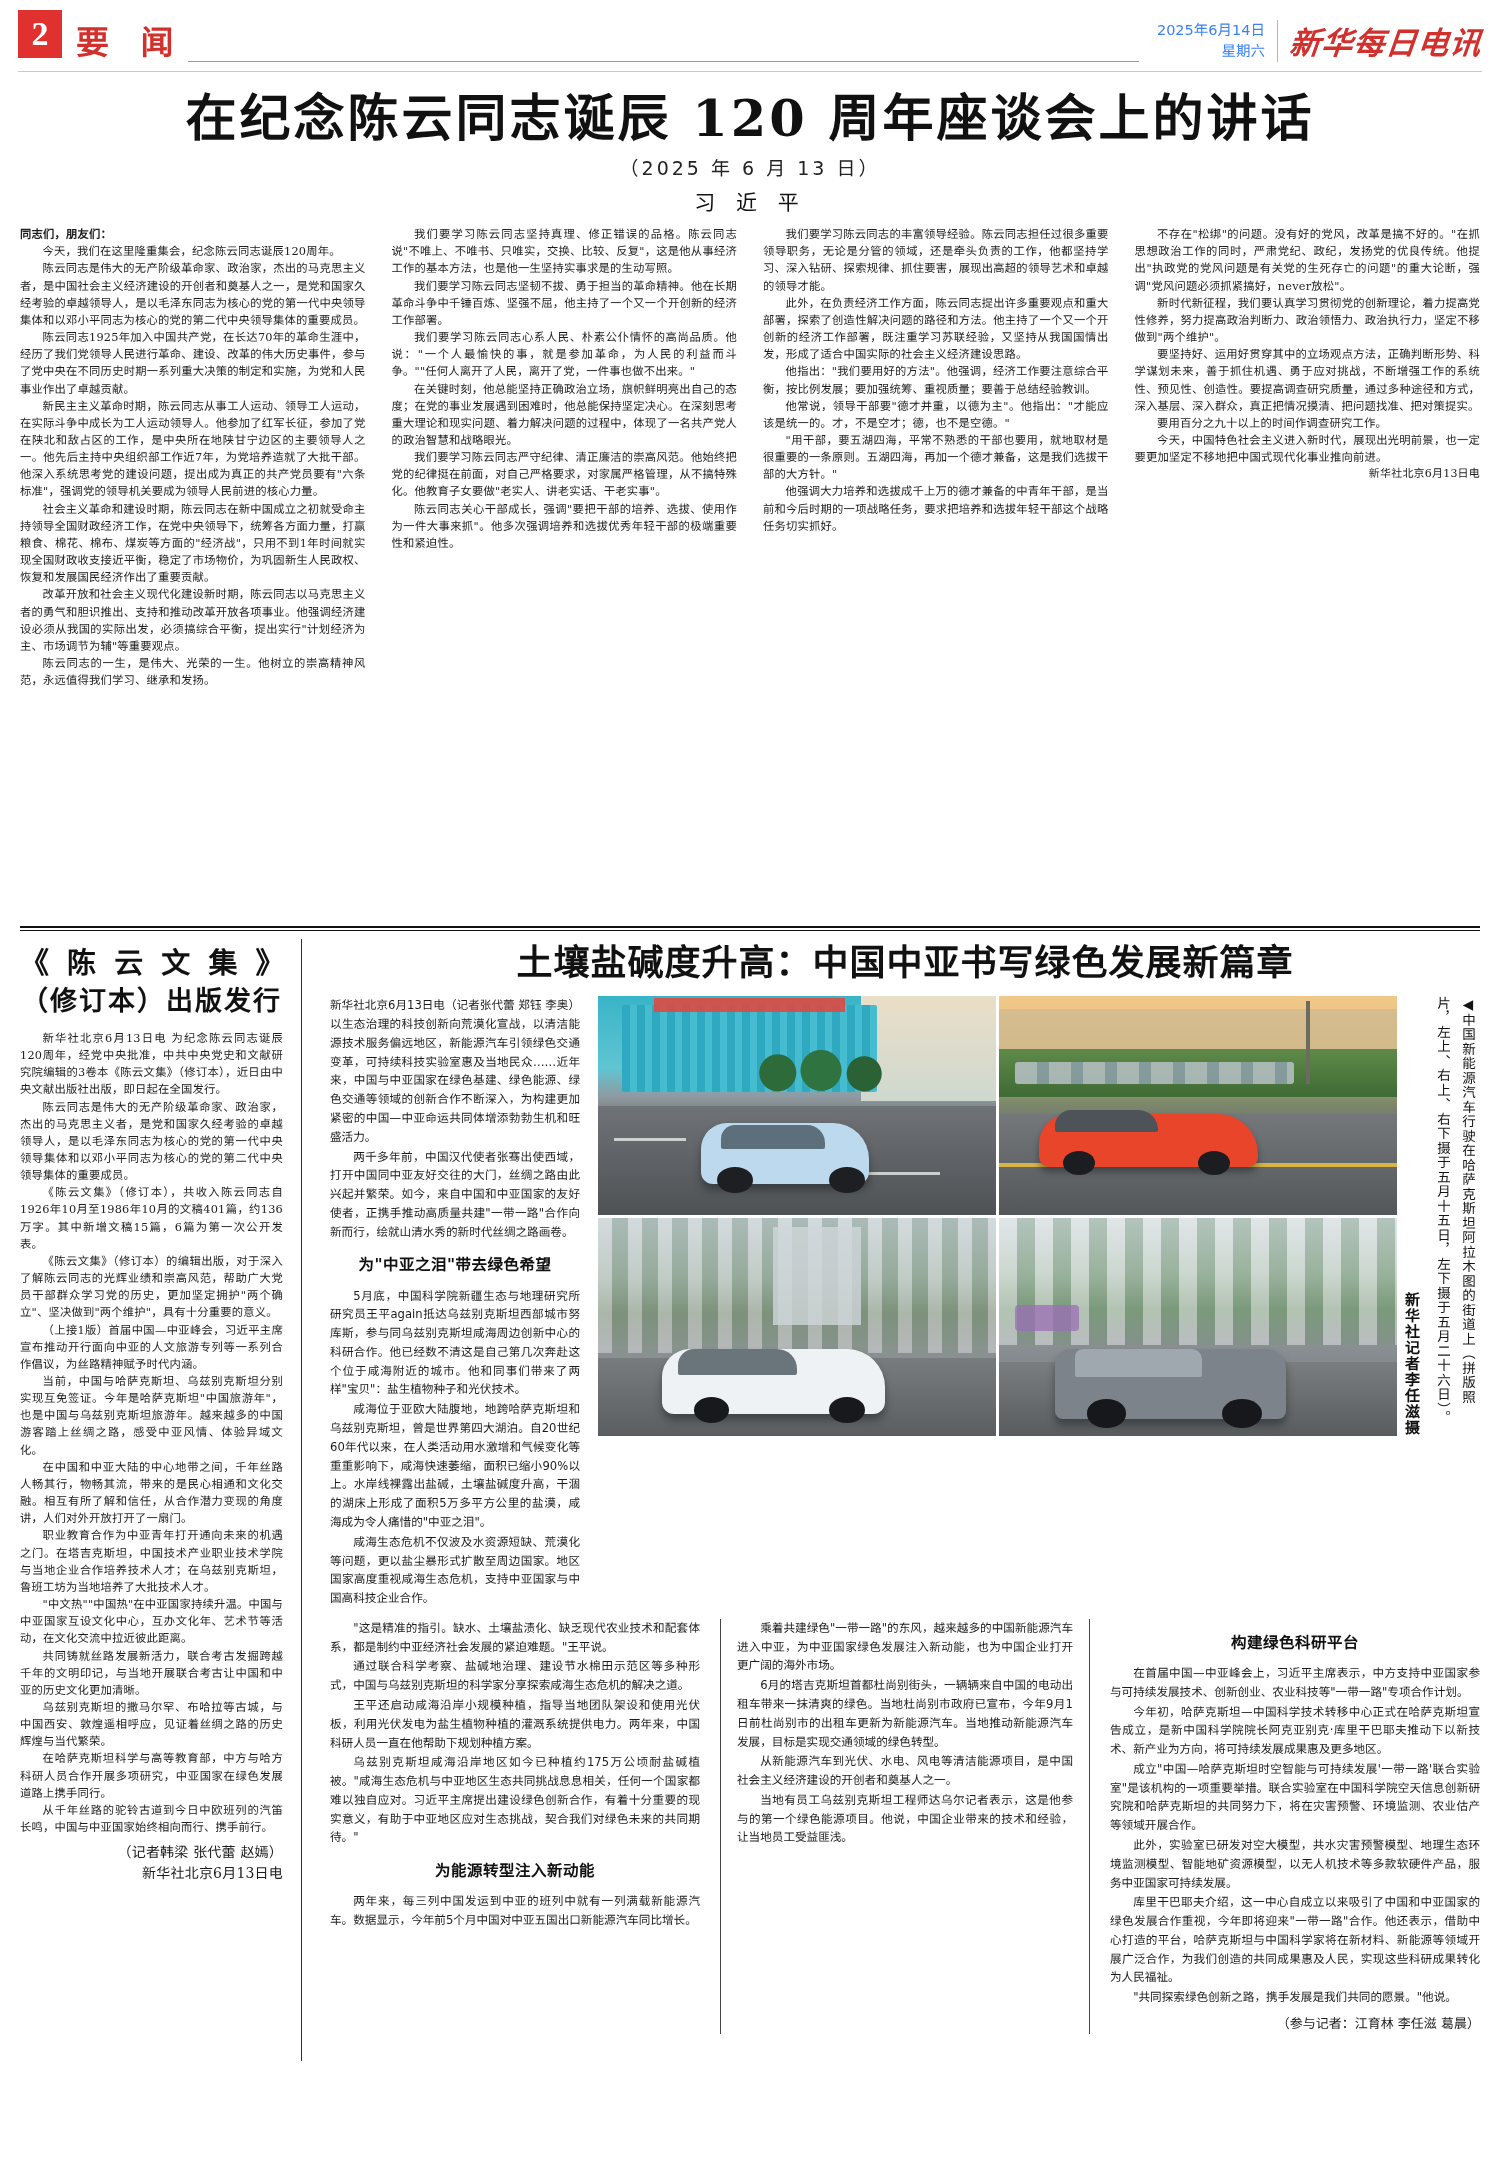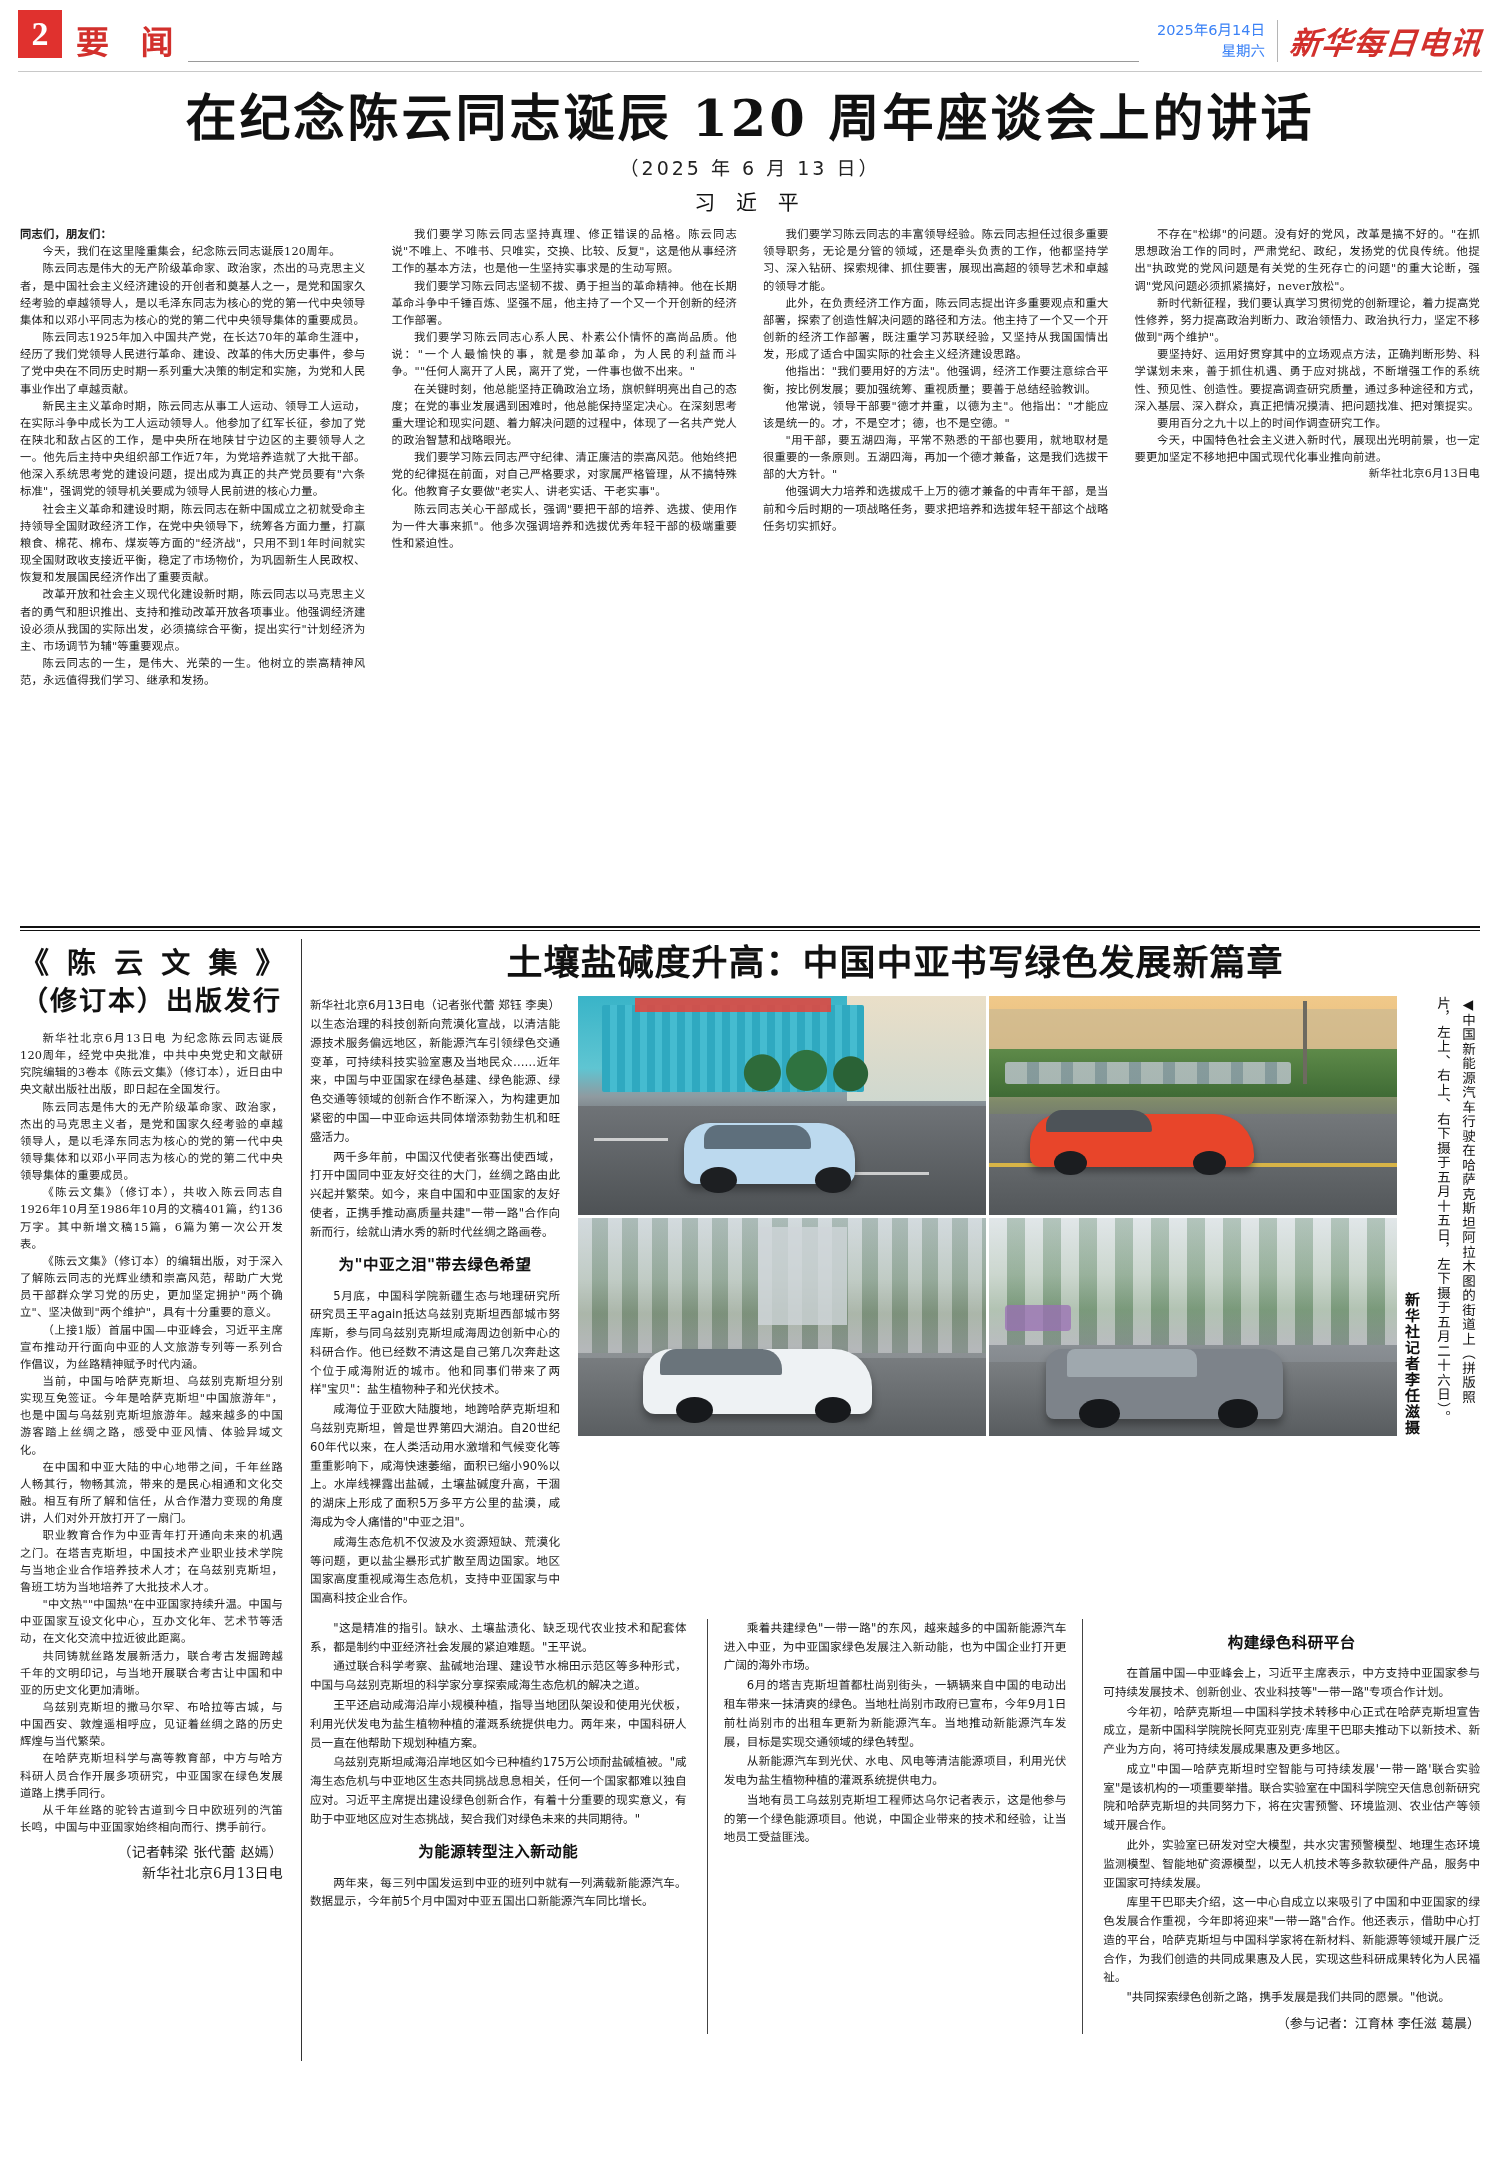--- a/index.html
+++ b/index.html
@@ -62,21 +62,21 @@
   .kai p{margin:0;text-indent:2em;}
   .kai p.lead{text-indent:0;font-weight:bold;}
   .sig{text-align:right;margin-top:4px;font-size:11px;}
 
   
   .band{height:2px;background:#111;margin:10px 20px 0;}
   .band-thin{height:1px;background:#111;margin:2px 20px 0;}
 
   
   .lower{
-    display:grid;grid-template-columns:282px 1fr;gap:0 8px;
+    display:grid;grid-template-columns:282px 1fr;gap:0 28px;
     padding:8px 20px 0;box-sizing:border-box;height:1130px;
   }
 
   
   .book-head{
     text-align:center;font-weight:bold;font-family:"DejaVu Serif","Liberation Serif",serif;
     font-size:29px;letter-spacing:4px;line-height:1.3;color:#111;margin:6px 0 2px;
   }
   .book-head .l2{font-size:27px;letter-spacing:2px;display:block;}
   .lf-body{margin-top:12px;}
@@ -344,21 +344,21 @@
           <p>"这是精准的指引。缺水、土壤盐渍化、缺乏现代农业技术和配套体系，都是制约中亚经济社会发展的紧迫难题。"王平说。</p>
           <p>通过联合科学考察、盐碱地治理、建设节水棉田示范区等多种形式，中国与乌兹别克斯坦的科学家分享探索咸海生态危机的解决之道。</p>
           <p>王平还启动咸海沿岸小规模种植，指导当地团队架设和使用光伏板，利用光伏发电为盐生植物种植的灌溉系统提供电力。两年来，中国科研人员一直在他帮助下规划种植方案。</p>
           <p>乌兹别克斯坦咸海沿岸地区如今已种植约175万公顷耐盐碱植被。"咸海生态危机与中亚地区生态共同挑战息息相关，任何一个国家都难以独自应对。习近平主席提出建设绿色创新合作，有着十分重要的现实意义，有助于中亚地区应对生态挑战，契合我们对绿色未来的共同期待。"</p>
           <div class="subhead">为能源转型注入新动能</div>
           <p>两年来，每三列中国发运到中亚的班列中就有一列满载新能源汽车。数据显示，今年前5个月中国对中亚五国出口新能源汽车同比增长。</p>
         </div>
         <div class="txt" style="border-left:1px solid #444;border-right:1px solid #444;padding:0 16px;">
           <p>乘着共建绿色"一带一路"的东风，越来越多的中国新能源汽车进入中亚，为中亚国家绿色发展注入新动能，也为中国企业打开更广阔的海外市场。</p>
           <p>6月的塔吉克斯坦首都杜尚别街头，一辆辆来自中国的电动出租车带来一抹清爽的绿色。当地杜尚别市政府已宣布，今年9月1日前杜尚别市的出租车更新为新能源汽车。当地推动新能源汽车发展，目标是实现交通领域的绿色转型。</p>
-          <p>从新能源汽车到光伏、水电、风电等清洁能源项目，利用光伏发电为盐生植物种植的灌溉系统提供电力。</p>
+          <p>从新能源汽车到光伏、水电、风电等清洁能源项目，是中国社会主义经济建设的开创者和奠基人之一。</p>
           <p>当地有员工乌兹别克斯坦工程师达乌尔记者表示，这是他参与的第一个绿色能源项目。他说，中国企业带来的技术和经验，让当地员工受益匪浅。</p>
         </div>
         <div class="txt">
           <div class="subhead">构建绿色科研平台</div>
           <p>在首届中国—中亚峰会上，习近平主席表示，中方支持中亚国家参与可持续发展技术、创新创业、农业科技等"一带一路"专项合作计划。</p>
           <p>今年初，哈萨克斯坦—中国科学技术转移中心正式在哈萨克斯坦宣告成立，是新中国科学院院长阿克亚别克·库里干巴耶夫推动下以新技术、新产业为方向，将可持续发展成果惠及更多地区。</p>
           <p>成立"中国—哈萨克斯坦时空智能与可持续发展'一带一路'联合实验室"是该机构的一项重要举措。联合实验室在中国科学院空天信息创新研究院和哈萨克斯坦的共同努力下，将在灾害预警、环境监测、农业估产等领域开展合作。</p>
           <p>此外，实验室已研发对空大模型，共水灾害预警模型、地理生态环境监测模型、智能地矿资源模型，以无人机技术等多款软硬件产品，服务中亚国家可持续发展。</p>
           <p>库里干巴耶夫介绍，这一中心自成立以来吸引了中国和中亚国家的绿色发展合作重视，今年即将迎来"一带一路"合作。他还表示，借助中心打造的平台，哈萨克斯坦与中国科学家将在新材料、新能源等领域开展广泛合作，为我们创造的共同成果惠及人民，实现这些科研成果转化为人民福祉。</p>
           <p>"共同探索绿色创新之路，携手发展是我们共同的愿景。"他说。</p>

